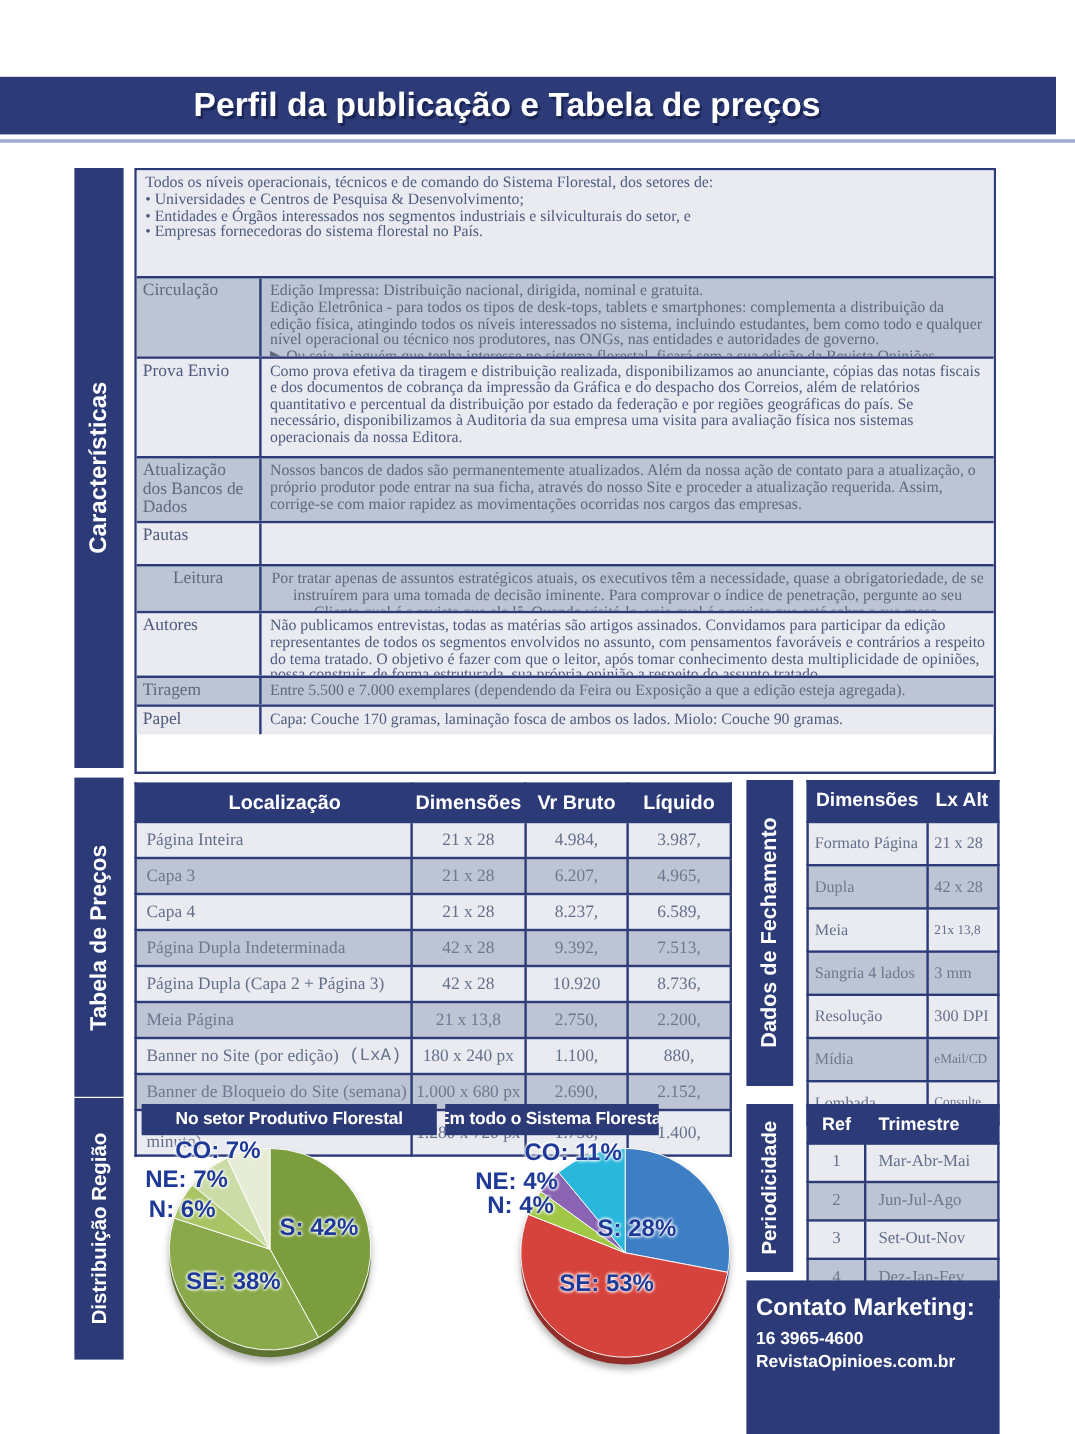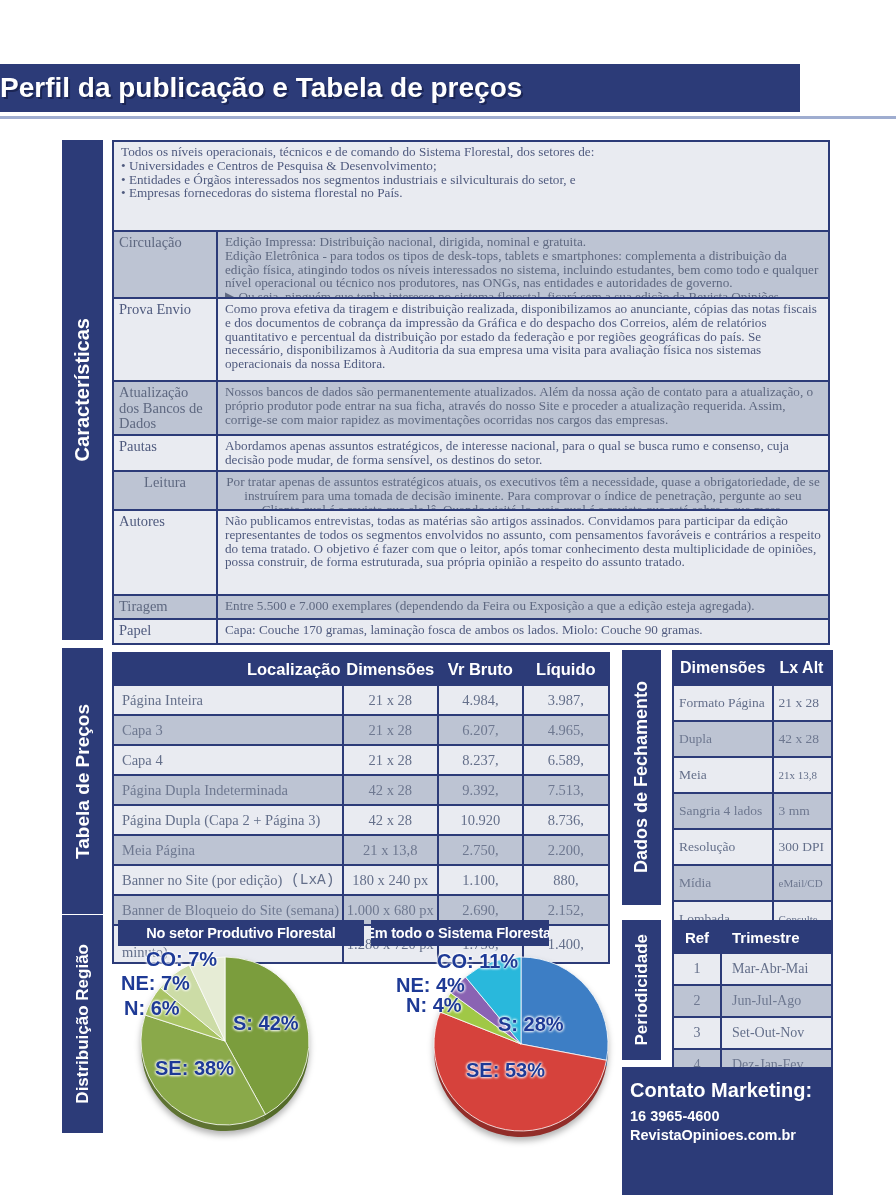--- a/index.html
+++ b/index.html
@@ -9,22 +9,22 @@
     --underline:#9fadd0;
     --label-blue:#1e3a96;
     --txt-light-row:#4f5a7e;
     --txt-dark-row:#5e6880;
     --txt-table:#646f8a;
   }
   html,body{margin:0;padding:0;background:#fff;}
   .page{position:relative;width:896px;height:1195px;background:#fff;overflow:hidden;
         font-family:"Liberation Sans",sans-serif;}
   
-  .title-band{position:absolute;left:0;top:64px;width:800px;height:48px;background:var(--navy);
-              display:flex;align-items:center;justify-content:flex-start;padding-right:35px;box-sizing:border-box;}
+  .title-band{position:absolute;left:0;top:64px;width:880px;height:48px;background:var(--navy);
+              display:flex;align-items:center;justify-content:center;padding-right:35px;box-sizing:border-box;}
   .title-band span{color:#fff;font-size:28px;font-weight:bold;letter-spacing:0;
                    text-shadow:2px 2px 0 rgba(15,20,55,.55);}
   .title-underline{position:absolute;left:0;top:116px;width:896px;height:3px;background:var(--underline);}
   
   .vbar{position:absolute;background:var(--navy);display:flex;align-items:center;justify-content:center;}
   .vbar .vtext{writing-mode:vertical-rl;transform:rotate(180deg);color:#fff;font-weight:bold;white-space:nowrap;}
   .vbar-carac{left:62px;top:140px;width:41px;height:500px;}
   .vbar-carac .vtext{font-size:20px;}
   .vbar-precos{left:62px;top:648px;width:41px;height:266px;}
   .vbar-precos .vtext{font-size:19px;}
@@ -48,21 +48,21 @@
   
   table.grid{border-collapse:collapse;font-family:"Liberation Serif",serif;}
   table.grid th{background:var(--navy);color:#fff;font-family:"Liberation Sans",sans-serif;
                 font-weight:bold;border:2px solid var(--navy);}
   table.grid td{border:2px solid var(--navy);color:var(--txt-table);}
   tr.light td{background:var(--stripe-light);}
   tr.dark td{background:var(--stripe-dark);color:#6e7890;}
   
   .price{position:absolute;left:112px;top:652px;width:498px;}
   .price th{font-size:16.5px;height:28px;}
-  .price th.th-loc{text-align:right;padding-left:20px;}
+  .price th.th-loc{text-align:center;padding-left:20px;}
   .price td{height:26px;font-size:14.5px;}
   .price td.loc{text-align:left;padding-left:8px;width:232px;}
   .price td.loc .note{float:right;padding-right:6px;font-family:Liberation Mono, monospace;}
   .price td.dim{text-align:center;width:92px;}
   .price td.bruto{text-align:center;width:85px;}
   .price td.liq{text-align:center;width:85px;}
   
   .fecha{position:absolute;left:672px;top:650px;width:161px;}
   .fecha th{font-size:16px;height:30px;text-align:left;padding-left:6px;}
   .fecha td{height:32px;font-size:13.5px;padding-left:5px;}
@@ -145,31 +145,28 @@
         </div>
       </div>
       <div class="c-row dark" style="height: 54px;">
         <div class="c-label">Atualização dos Bancos de Dados</div>
         <div class="c-body">
           <div class="c-par">Nossos bancos de dados são permanentemente atualizados. Além da nossa ação de contato para a atualização, o próprio produtor pode entrar na sua ficha, através do nosso Site e proceder a atualização requerida. Assim, corrige-se com maior rapidez as movimentações ocorridas nos cargos das empresas.</div>
         </div>
       </div>
       <div class="c-row light" style="height: 36px;">
         <div class="c-label">Pautas</div>
-        <div class="c-body">
-          <div class="c-par">Abordamos apenas assuntos estratégicos, de interesse nacional, para o qual se busca rumo e consenso, cuja decisão pode mudar, de forma sensível, os destinos do setor.</div>
-        </div>
       </div>
       <div class="c-row dark" style="height: 39px; text-align: center;">
         <div class="c-label">Leitura</div>
         <div class="c-body">
           <div class="c-par">Por tratar apenas de assuntos estratégicos atuais, os executivos têm a necessidade, quase a obrigatoriedade, de se instruírem para uma tomada de decisão iminente. Para comprovar o índice de penetração, pergunte ao seu Cliente qual é a revista que ele lê, Quando visitá-lo, veja qual é a revista que está sobre a sua mesa.</div>
         </div>
       </div>
-      <div class="c-row light" style="height: 85px;">
+      <div class="c-row light" style="height: 54px;">
         <div class="c-label">Autores</div>
         <div class="c-body">
           <div class="c-par">Não publicamos entrevistas, todas as matérias são artigos assinados. Convidamos para participar da edição representantes de todos os segmentos envolvidos no assunto, com pensamentos favoráveis e contrários a respeito do tema tratado. O objetivo é fazer com que o leitor, após tomar conhecimento desta multiplicidade de opiniões, possa construir, de forma estruturada, sua própria opinião a respeito do assunto tratado.</div>
         </div>
       </div>
       <div class="c-row dark" style="height: 24px;">
         <div class="c-label">Tiragem</div>
         <div class="c-body">
           <div class="c-par">Entre 5.500 e 7.000 exemplares (dependendo da Feira ou Exposição a que a edição esteja agregada).</div>
         </div>

